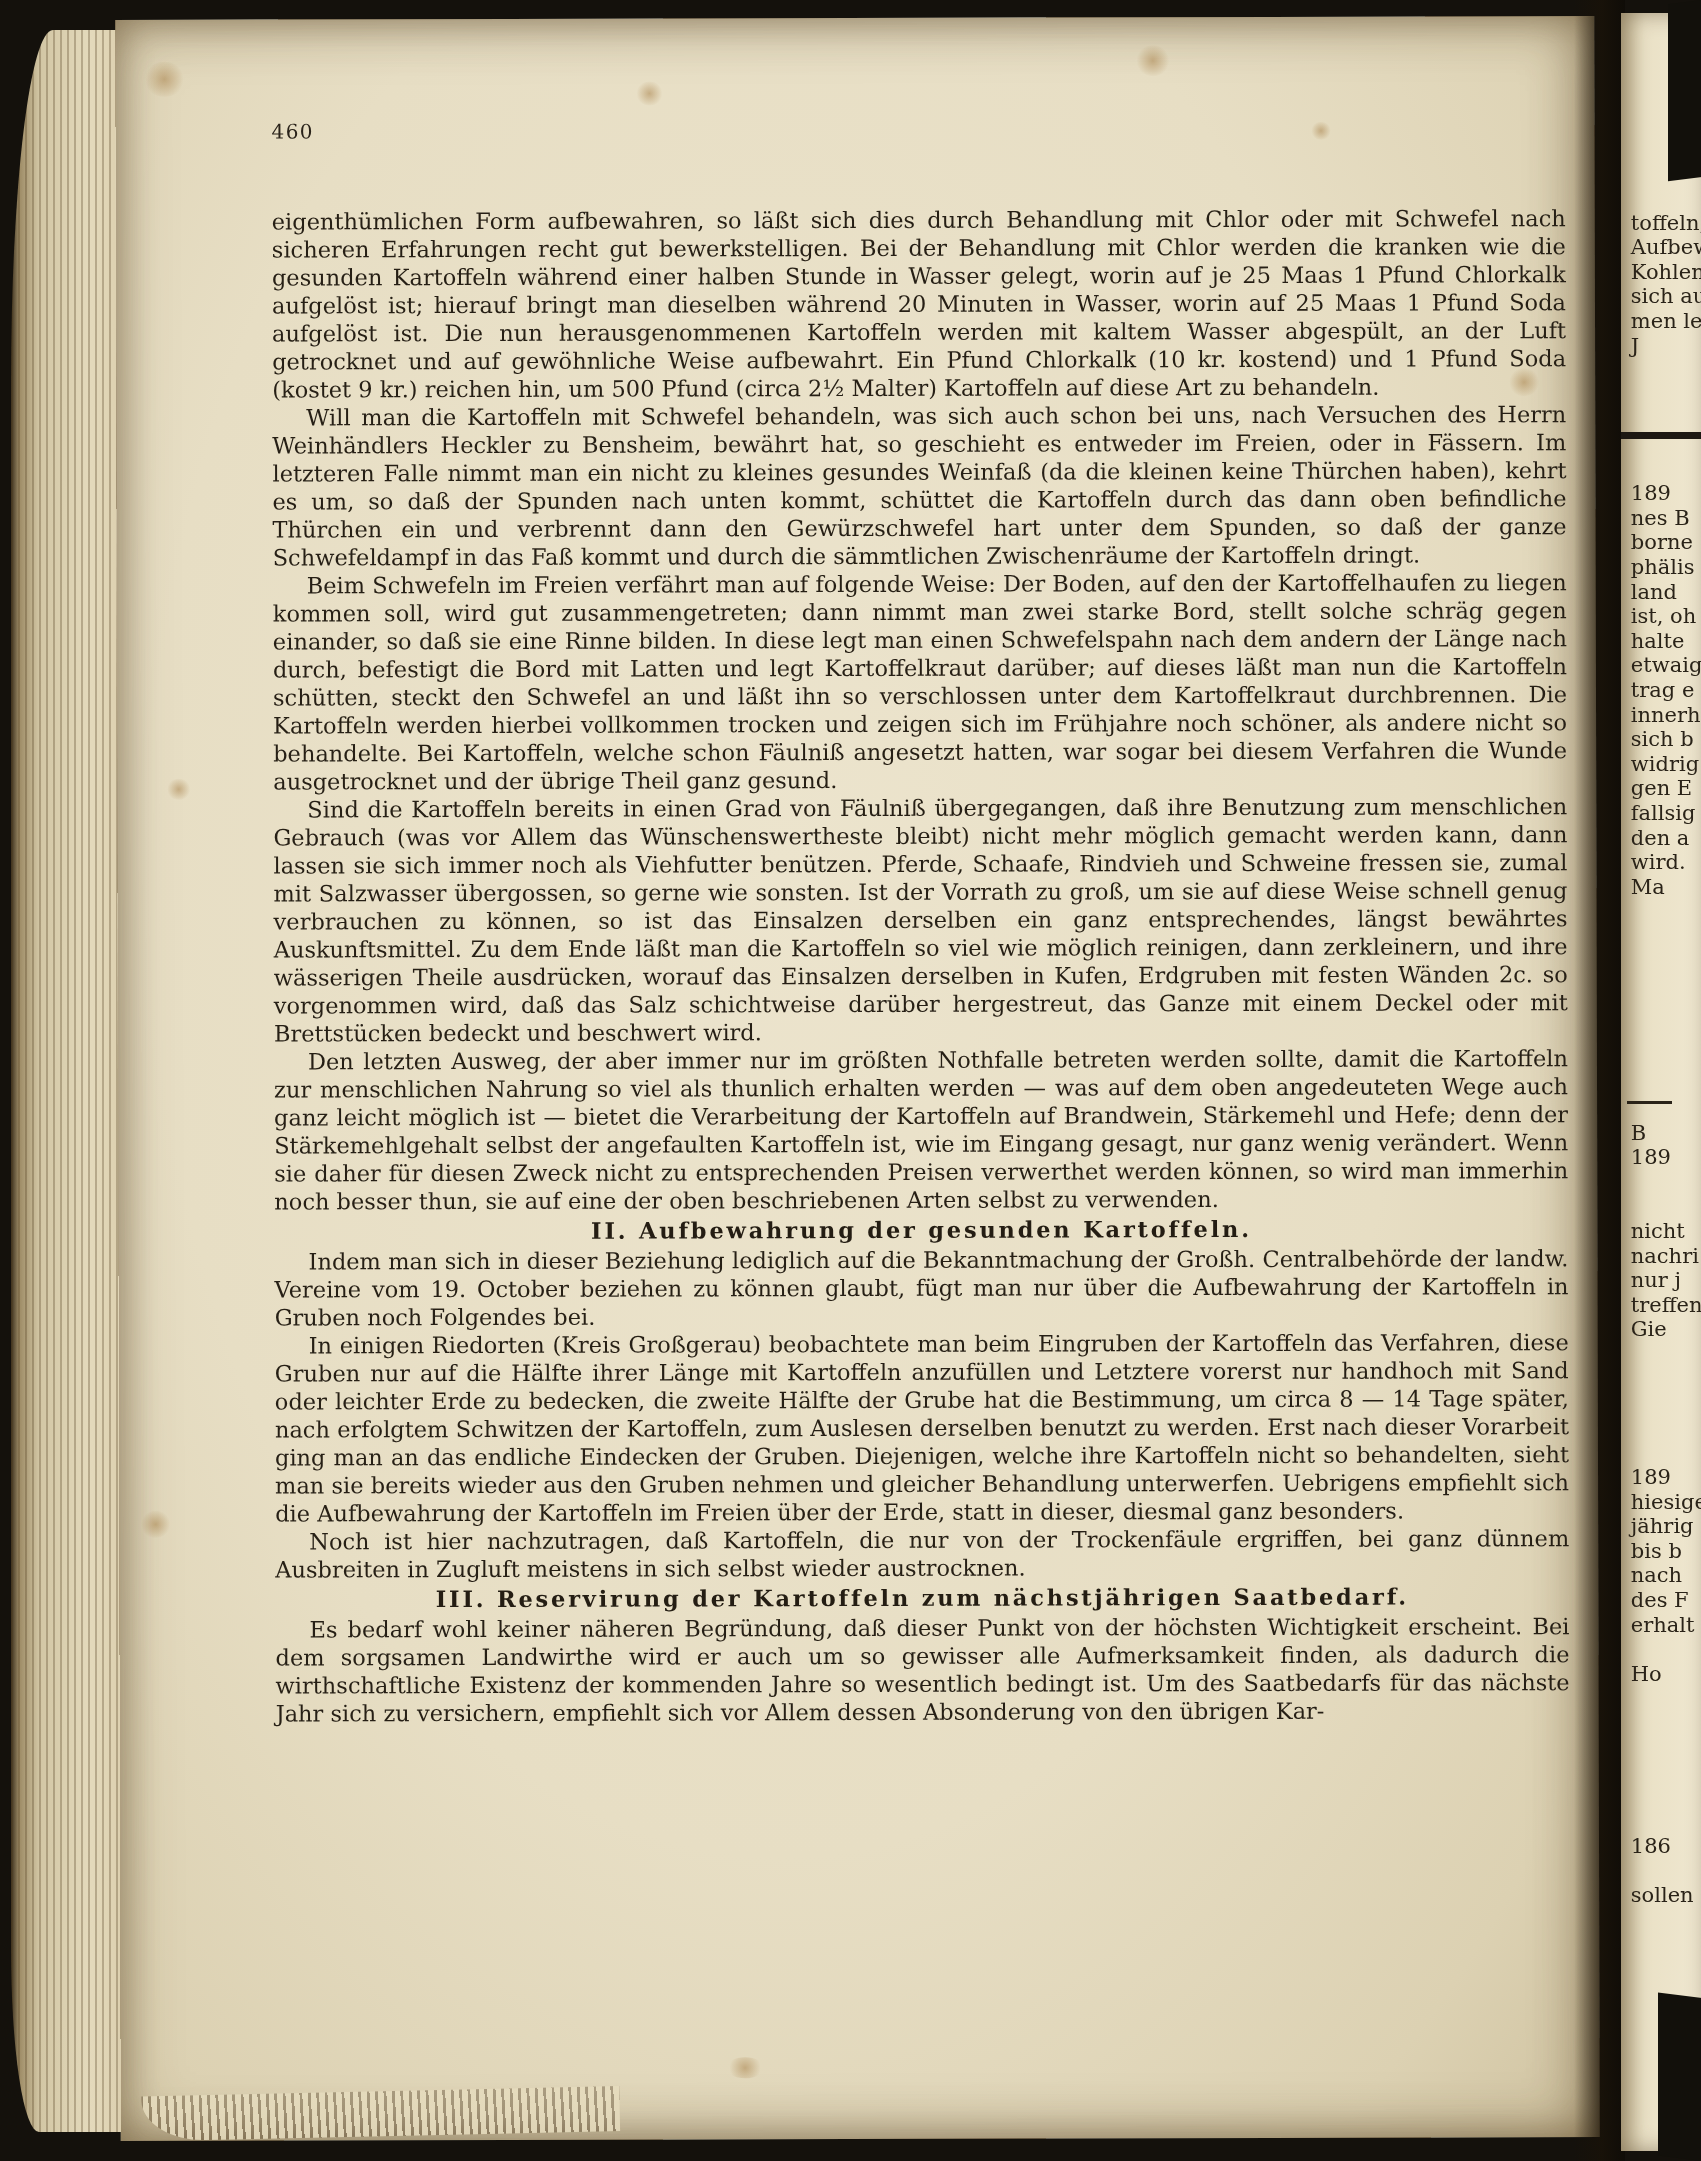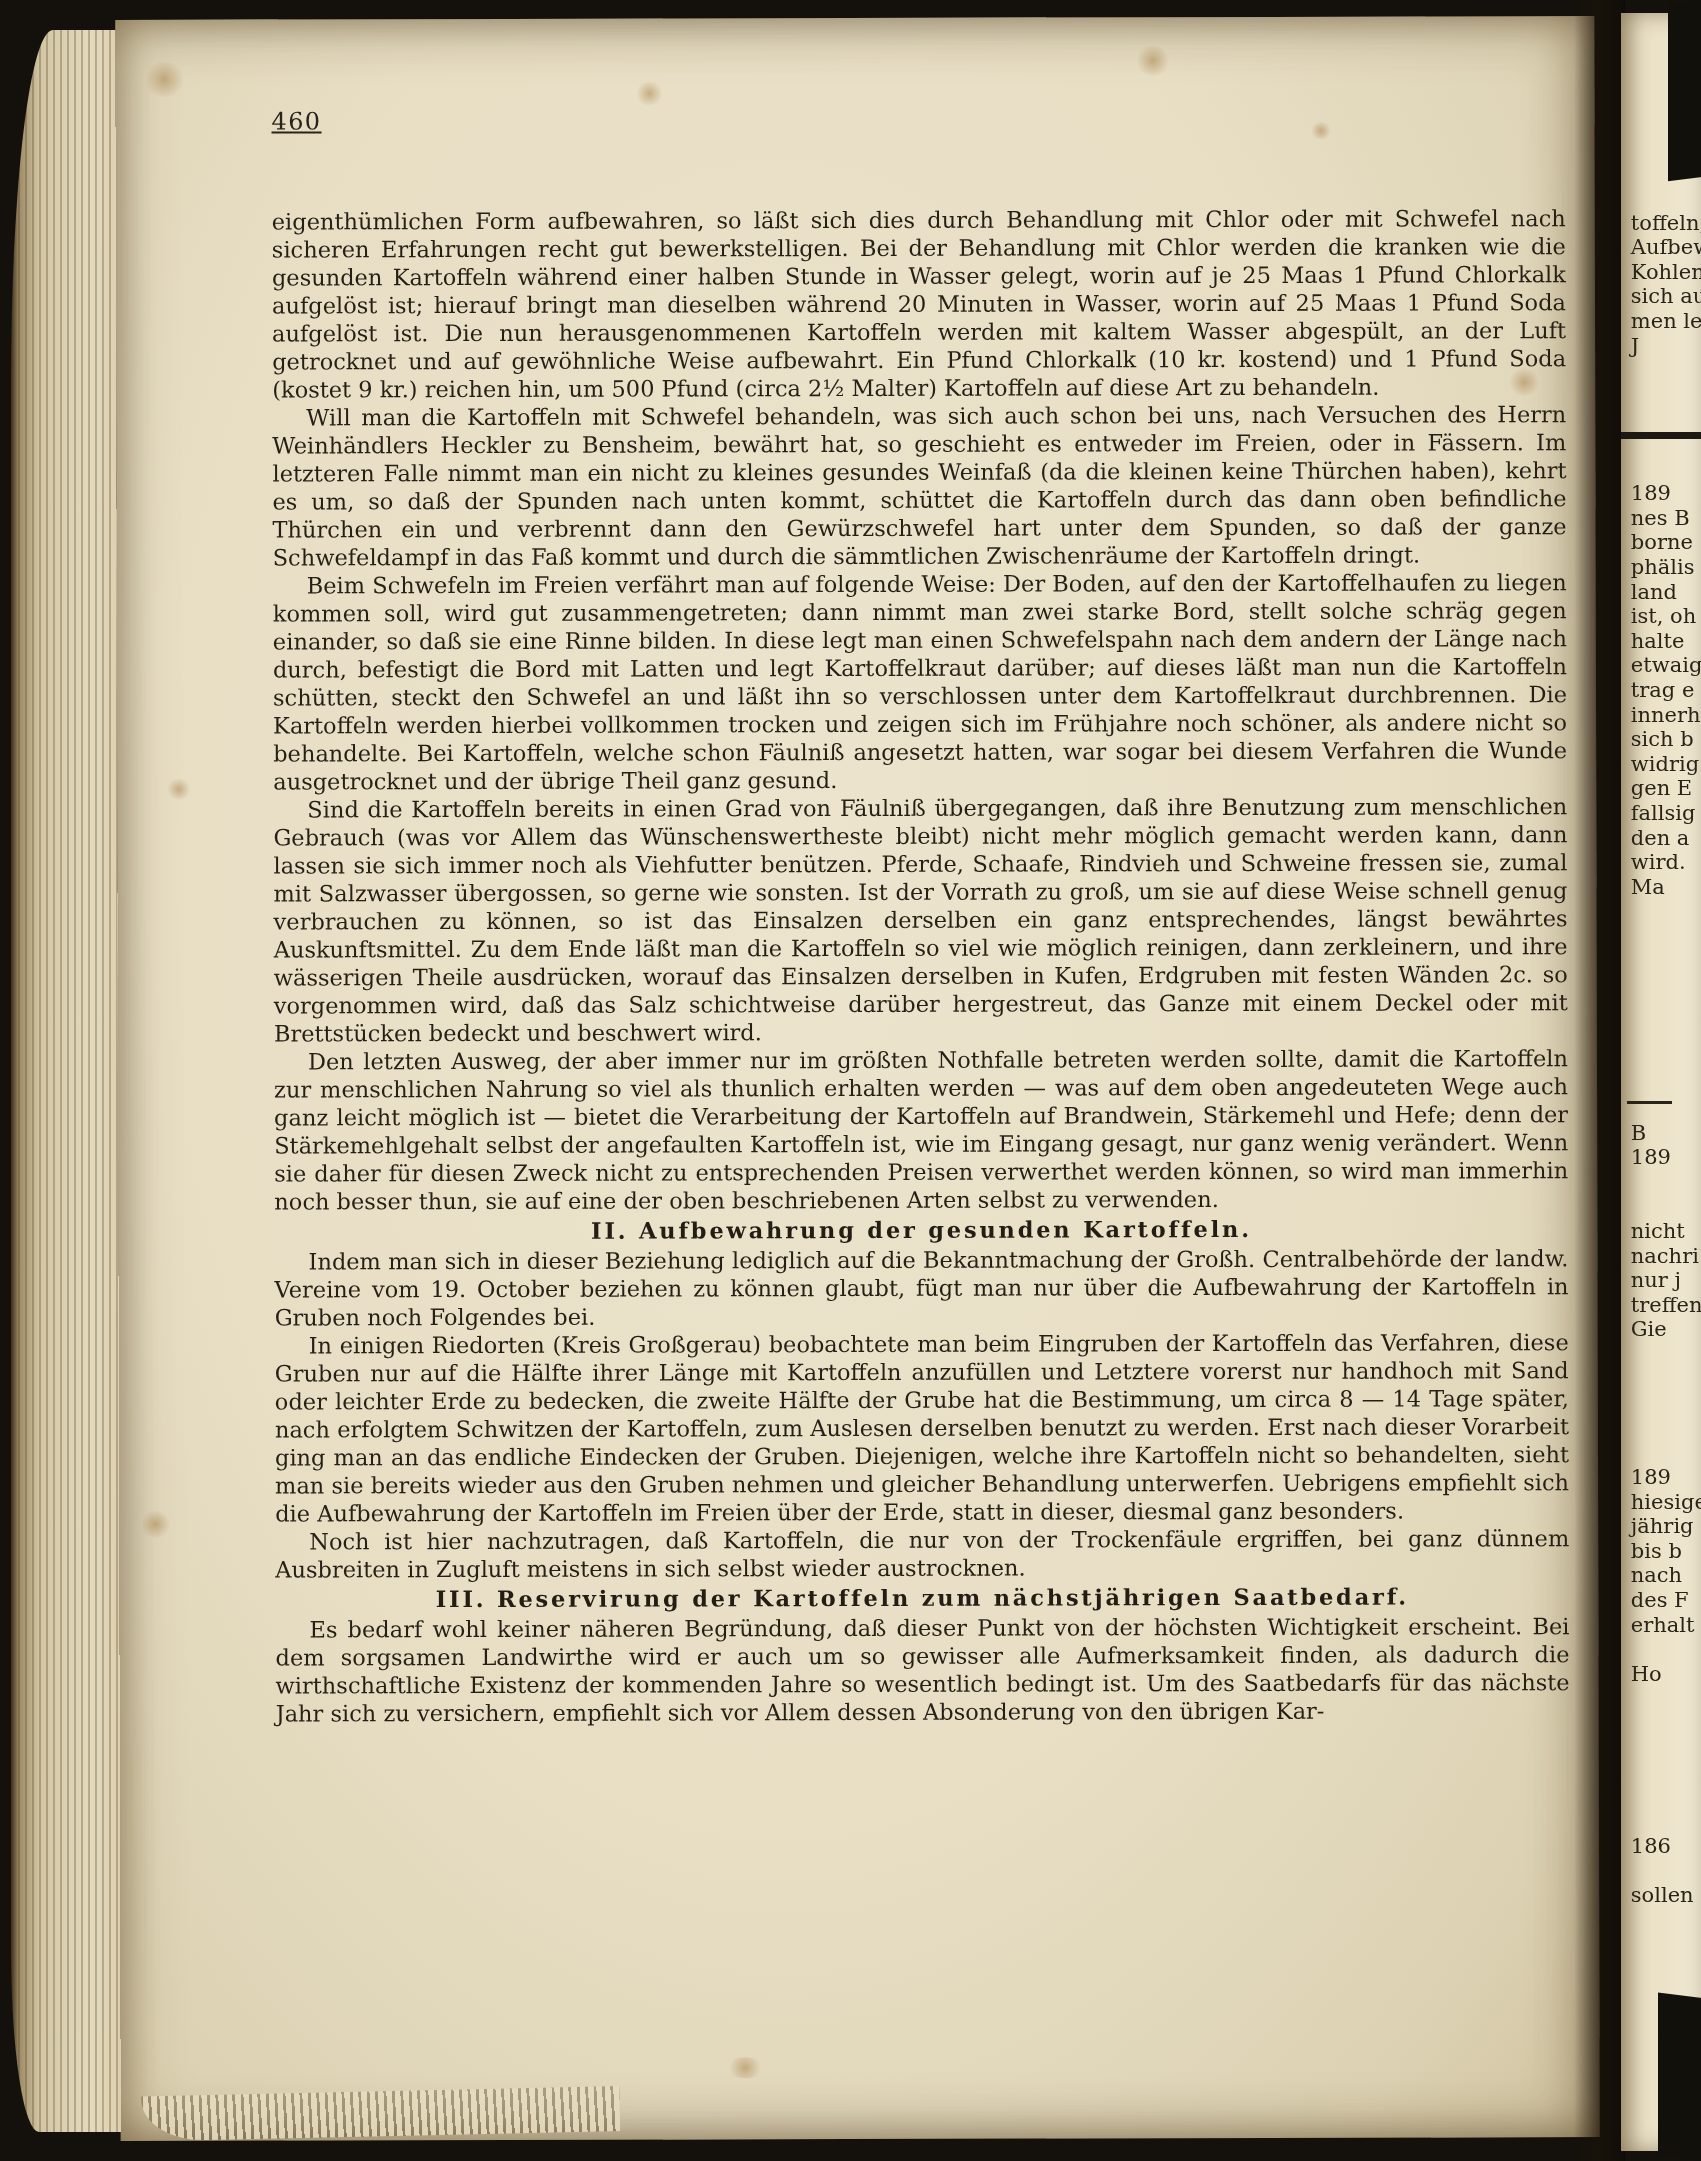--- a/index.html
+++ b/index.html
@@ -20,22 +20,22 @@
 
   
   .main-page{
     position:absolute;left:118px;top:18.3px;width:1479px;height:2121px;
     background:radial-gradient(ellipse at 45% 40%, #ece4cd 0%, #e7dec4 55%, #dcd1b2 85%, #cfc2a0 100%);
     box-shadow: inset 0 0 63px rgba(90,65,25,.28), inset -19.7px 0 49px rgba(70,50,20,.38), inset 12.7px 0 28px rgba(70,50,20,.20);
     transform:rotate(-0.15deg);
   }
 
   .page-number{
-    position:absolute;left:156px;top:88px;
-    font-size:24px;color:#2a231a;letter-spacing:1.4px;text-decoration:underline;
+    position:absolute;left:156px;top:100px;
+    font-size:20px;color:#2a231a;letter-spacing:1.4px;
   }
 
   .textblock{
     position:absolute;left:156px;top:188px;width:1294px;
     color:#261f15;font-size:22.5px;line-height:28px;text-align:justify;
   }
   .textblock p{margin:0;text-indent:34px;}
   .textblock p.cont{text-indent:0;}
   .textblock h3.heading{
     margin:2.1px 0;font-size:22.5px;font-weight:bold;text-align:center;

